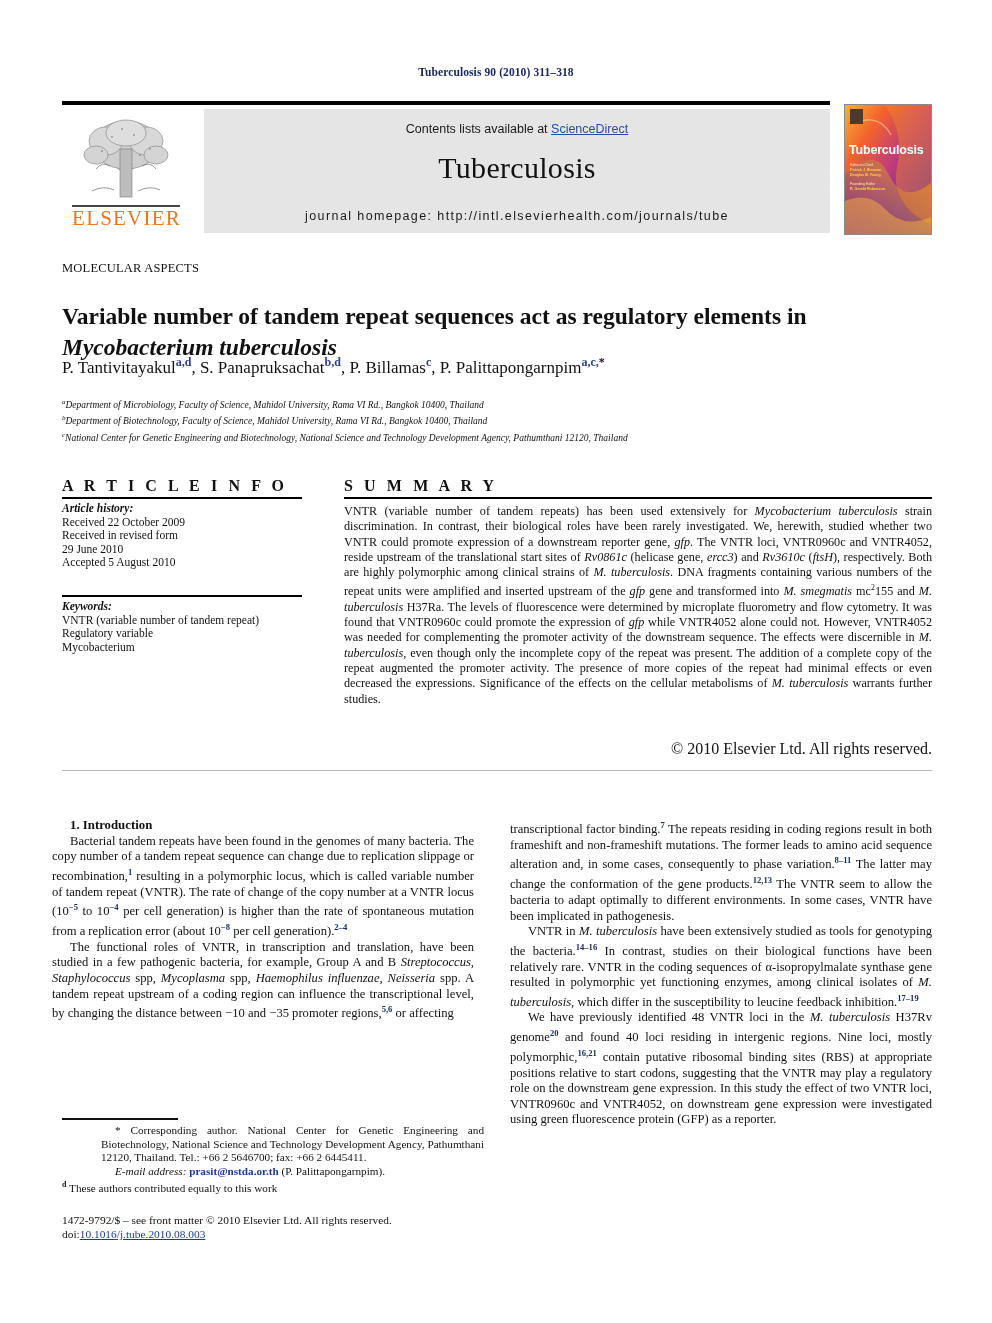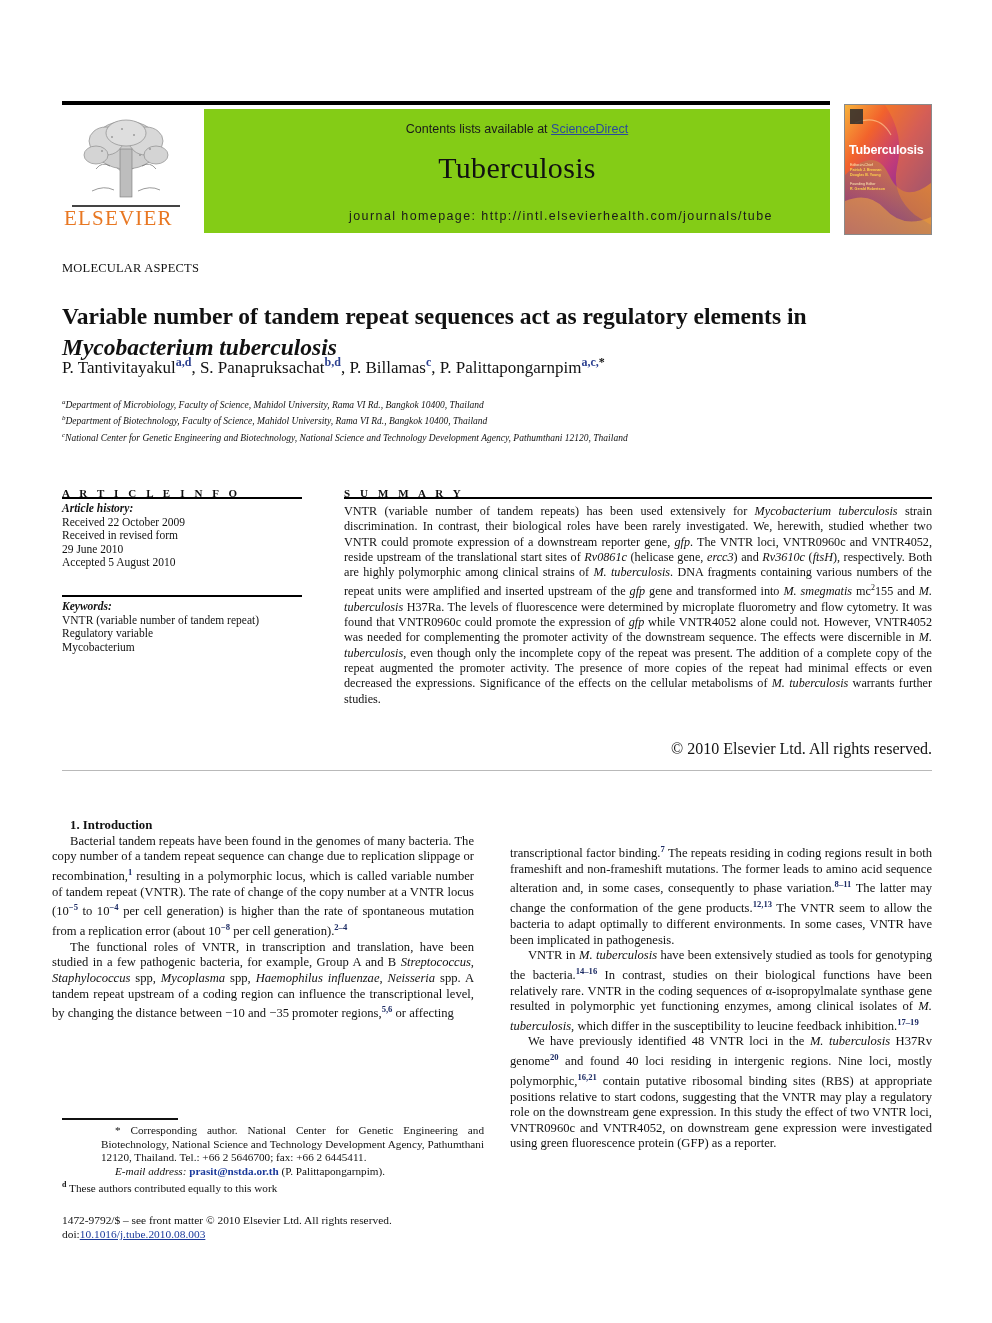--- a/index.html
+++ b/index.html
@@ -64,40 +64,41 @@
     top: 2px;
     left: 8px;
     width: 108px;
     height: 92px;
   }
   .elsevier-word {
     position: absolute;
     bottom: 2px;
     left: 0;
     width: 125px;
+    text-align: center;
     font-family: "Liberation Serif", serif;
     font-size: 21px;
     letter-spacing: 1.2px;
     color: #E87722;
   }
   .elsevier-bar {
     position: absolute;
     bottom: 26px;
     left: 8px;
     width: 108px;
     height: 2px;
     background: #444;
   }
   .journal-band {
     position: absolute;
     top: 8px;
     left: 142px;
     width: 626px;
     height: 124px;
-    background: #84cc16;
+    background: #e5e5e5;
   }
   .contents-line {
     position: absolute;
     top: 13px;
     left: 0;
     width: 626px;
     text-align: center;
     font-family: "Liberation Sans", sans-serif;
     font-size: 12.5px;
     color: #1a1a1a;
@@ -119,21 +120,20 @@
   .homepage-line {
     position: absolute;
     bottom: 10px;
     left: 0;
     width: 626px;
     text-align: center;
     font-family: "Liberation Sans", sans-serif;
     font-size: 12.5px;
     letter-spacing: 1.4px;
     color: #1a1a1a;
-    padding-left: 44px;
   }
   .cover-thumb {
     position: absolute;
     top: 3px;
     left: 782px;
     width: 86px;
     height: 129px;
     border: 1px solid #8a8a8a;
     overflow: hidden;
     background: linear-gradient(160deg,#f4a020 0%, #f26b2a 18%, #e04a5f 36%, #a0399c 58%, #6d2f96 78%, #7b3fa0 100%);
@@ -232,25 +232,24 @@
   }
   .affils sup {
     font-size: 7px;
     vertical-align: super;
   }
 
   
   .block-head {
     position: absolute;
     font-family: "Liberation Serif", serif;
-    font-size: 11px;
+    font-size: 16px;
     font-weight: bold;
     letter-spacing: 3.6px;
     color: #111;
-    margin-top: 10px;
   }
   #info-head { top: 477px; left: 62px; }
   #sum-head  { top: 477px; left: 344px; }
 
   .rule-thin {
     position: absolute;
     height: 2px;
     background: #000;
   }
   #info-rule-top { top: 497px; left: 62px; width: 240px; }
@@ -309,21 +308,21 @@
     position: absolute;
     top: 818px;
     width: 422px;
     font-family: "Liberation Serif", serif;
     font-size: 12.6px;
     line-height: 15.6px;
     text-align: justify;
     color: #111;
   }
   #col-left  { left: 52px; }
-  #col-right { left: 510px; margin-top: 24px; }
+  #col-right { left: 510px; }
   .col p { margin: 0; text-indent: 18px; }
   .col p.noindent { text-indent: 0; }
   .col em { font-style: italic; }
   .col sup {
     font-size: 8.6px;
     vertical-align: super;
     color: #1b2a63;
     font-weight: bold;
   }
   .sec-head {
@@ -375,20 +374,21 @@
     font-weight: normal;
     color: #111;
   }
   .imprint .doi-link { color: #1b3a9b; }
 </style>
 </head>
 <body>
 
 <div class="page">
 
+  <div class="running-head">Tuberculosis 90 (2010) 311–318</div>
 
   <div class="masthead">
     <div class="masthead-rule"></div>
 
     <div class="elsevier-logo">
       <svg class="tree-svg" viewBox="0 0 108 92">
         <g stroke="#6e6e6e" stroke-width="0.7" fill="none">
           <path d="M54 86 L54 40 M54 56 L42 44 M54 52 L66 40 M54 64 L44 56 M54 62 L66 54"></path>
           <ellipse cx="54" cy="34" rx="33" ry="24" fill="#cfcfcf" stroke="#8c8c8c"></ellipse>
           <ellipse cx="34" cy="30" rx="17" ry="14" fill="#d8d8d8" stroke="#8c8c8c"></ellipse>

